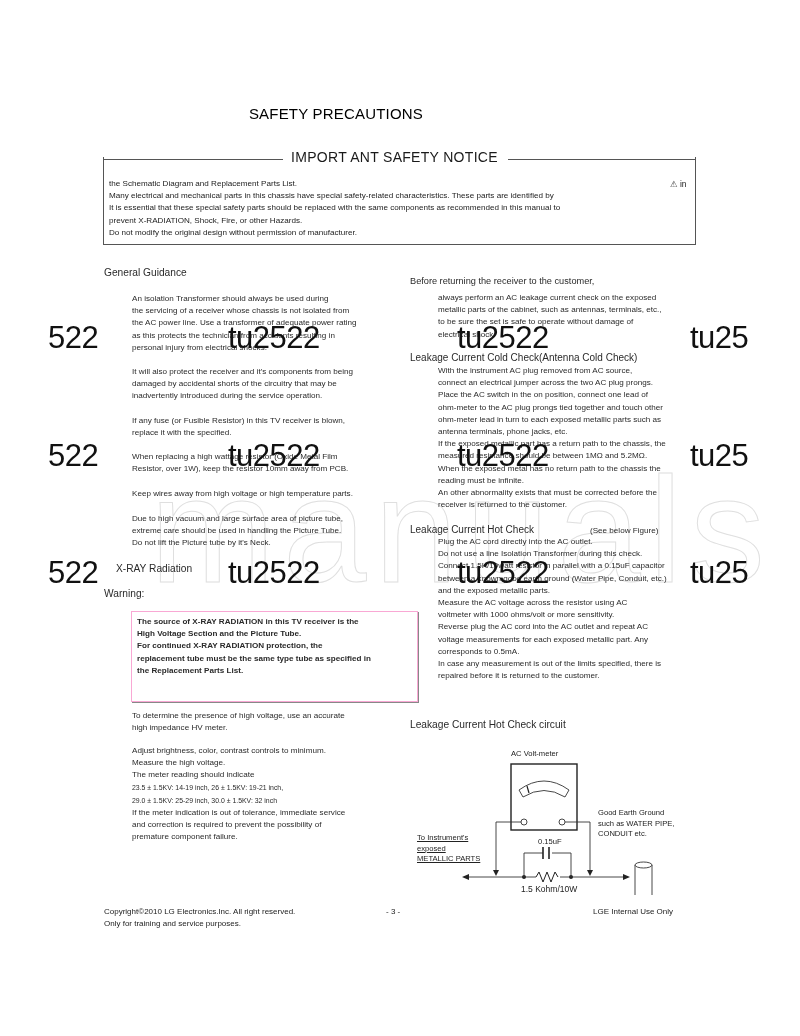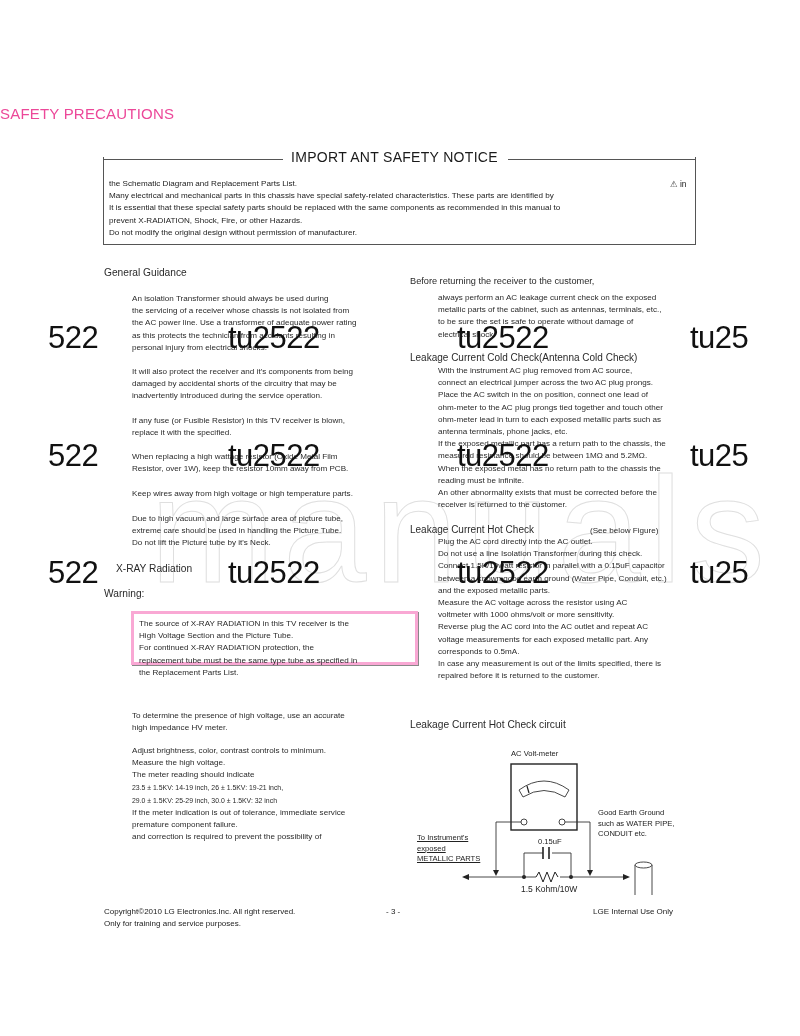--- a/index.html
+++ b/index.html
@@ -1,30 +1,30 @@
 <!DOCTYPE html>
 <html><head>
 <meta charset="utf-8">
 <style>
   html, body { margin: 0; padding: 0; background: #ffffff; }
   body { width: 800px; height: 1036px; position: relative; overflow: hidden;
          font-family: "Liberation Sans", sans-serif; color: #222; }
   .abs { position: absolute; }
-  .title { left: 0; width: 672px; top: 105px; text-align: left; font-size: 15px; color: #ec4899; letter-spacing: 0.2px; }
+  .title { left: 0; width: 672px; top: 105px; text-align: center; font-size: 15px; color: #000000; letter-spacing: 0.2px; }
   .notice-box { left: 103px; top: 157px; width: 593px; height: 88px; border: 1px solid #555; border-top: none; box-sizing: border-box; }
   .notice-line-l { left: 103px; top: 159px; width: 180px; border-top: 1px solid #555; }
   .notice-line-r { left: 508px; top: 159px; width: 188px; border-top: 1px solid #555; }
   .notice-title { left: 288px; top: 149px; font-size: 14px; color: #1a1a1a; background: #fff; padding: 0 3px; letter-spacing: 0.3px; }
   .notice-text { left: 109px; top: 178px; width: 520px; font-size: 8.1px; line-height: 12.2px; color: #222; }
   .notice-text p { margin: 0; }
   .notice-mark { left: 670px; top: 179px; font-size: 8.5px; color: #222; }
   .col { font-size: 8.1px; line-height: 12.2px; color: #2a2a2a; margin-left: 28px; }
   .col p { margin: 0; }
   .h { font-size: 10.2px; color: #2a2a2a; }
-  .xray-box { left: 103px; top: 611px; width: 287px; height: 54px; border: 3px solid #f9a8d4; box-shadow: 1px 1px 0 #888; box-sizing: border-box; padding: 4px 5px; }
+  .xray-box { left: 103px; top: 611px; width: 287px; height: 91px; border: 1px solid #f9a8d4; box-shadow: 1px 1px 0 #888; box-sizing: border-box; padding: 4px 5px; font-weight: bold; }
   .small { font-size: 6.9px; line-height: 12px; }
   .footer { font-size: 8px; line-height: 12px; color: #222; }
   .wm { font-size: 31px; color: #111; letter-spacing: -0.5px; line-height: 1; font-family: "Liberation Sans", sans-serif; }
   .ghost { left: 150px; top: 455px; font-size: 150px; line-height: 1; color: transparent; -webkit-text-stroke: 1px #dcdcdc; font-family: "Liberation Sans", sans-serif; letter-spacing: 8px; opacity: 0.9; }
   .dlabel { font-size: 7.6px; color: #222; line-height: 10.5px; }
 </style>
 </head>
 <body>
 
 <div class="abs ghost">manuals</div>
@@ -94,22 +94,22 @@
   <p>high impedance HV meter.</p>
 </div>
 
 <div class="abs col" style="left:104px; top:745px; width:300px;">
   <p>Adjust brightness, color, contrast controls to minimum.</p>
   <p>Measure the high voltage.</p>
   <p>The meter reading should indicate</p>
   <p class="small">23.5 ± 1.5KV: 14-19 inch, 26 ± 1.5KV: 19-21 inch,</p>
   <p class="small" style="margin-top:1px;">29.0 ± 1.5KV: 25-29 inch, 30.0 ± 1.5KV: 32 inch</p>
   <p>If the meter indication is out of tolerance, immediate service</p>
+  <p>and correction is required to prevent the possibility of</p>
   <p>premature component failure.</p>
-  <p>and correction is required to prevent the possibility of</p>
 </div>
 
 <div class="abs h" style="left:410px; top:276px; font-size:9.2px;">Before returning the receiver to the customer,</div>
 
 <div class="abs col" style="left:410px; top:292px; width:300px;">
   <p>always perform an AC leakage current check on the exposed</p>
   <p>metallic parts of the cabinet, such as antennas, terminals, etc.,</p>
   <p>to be sure the set is safe to operate without damage of</p>
   <p>electrical shock.</p>
 </div>

